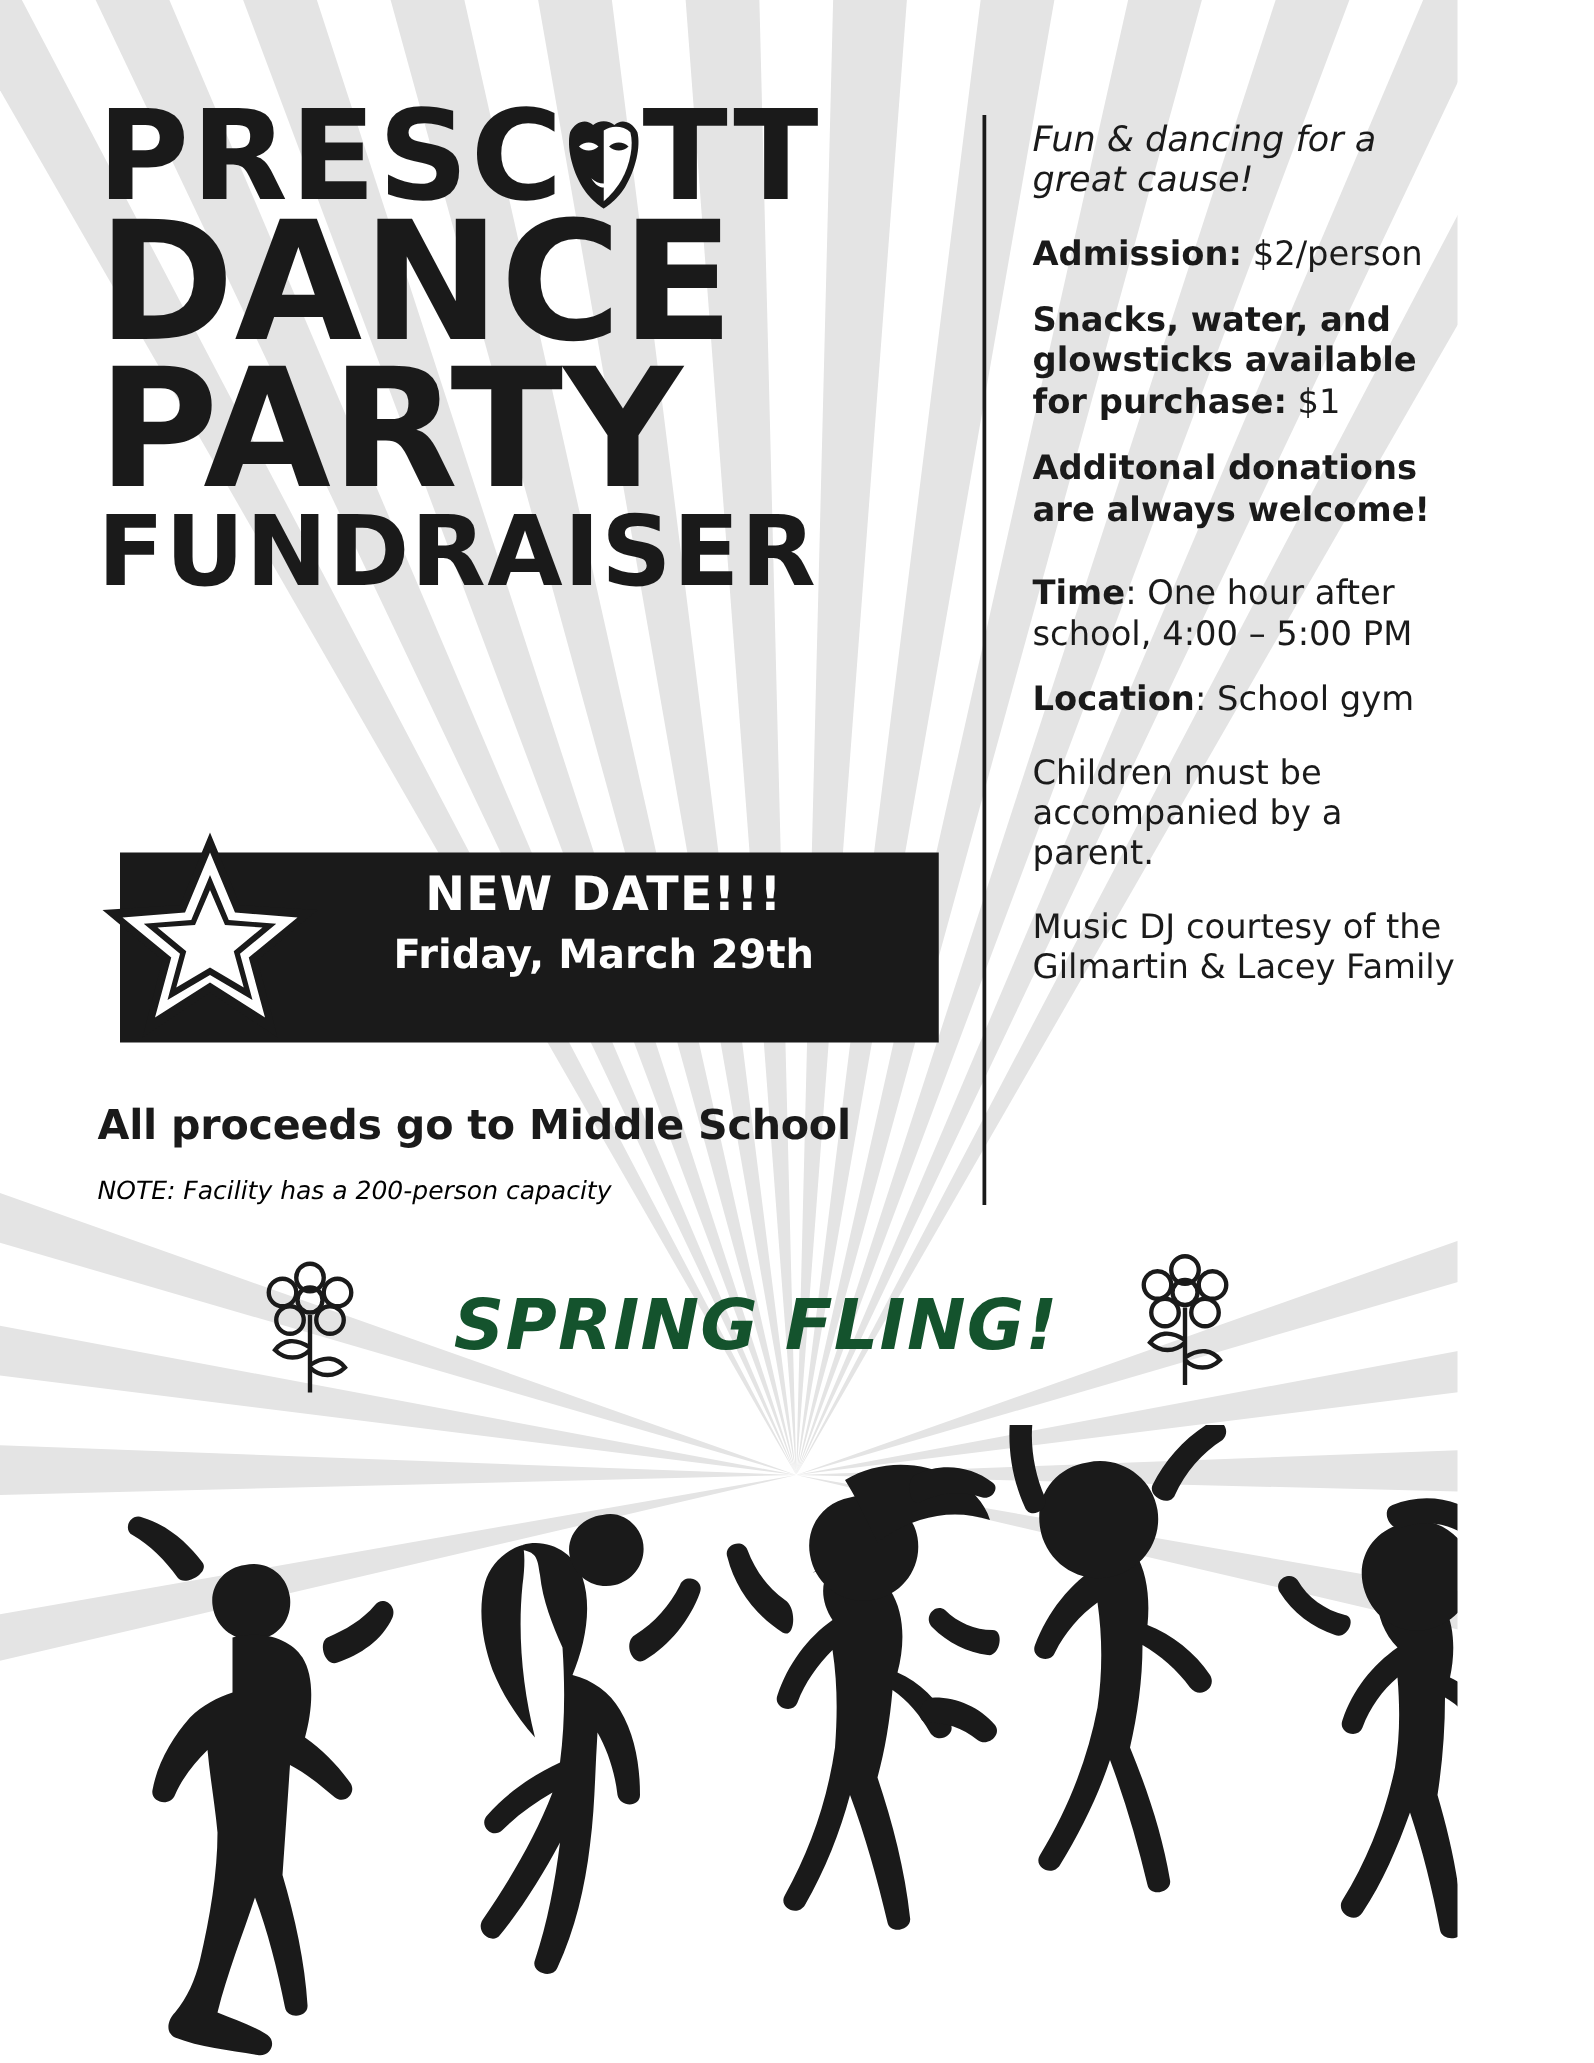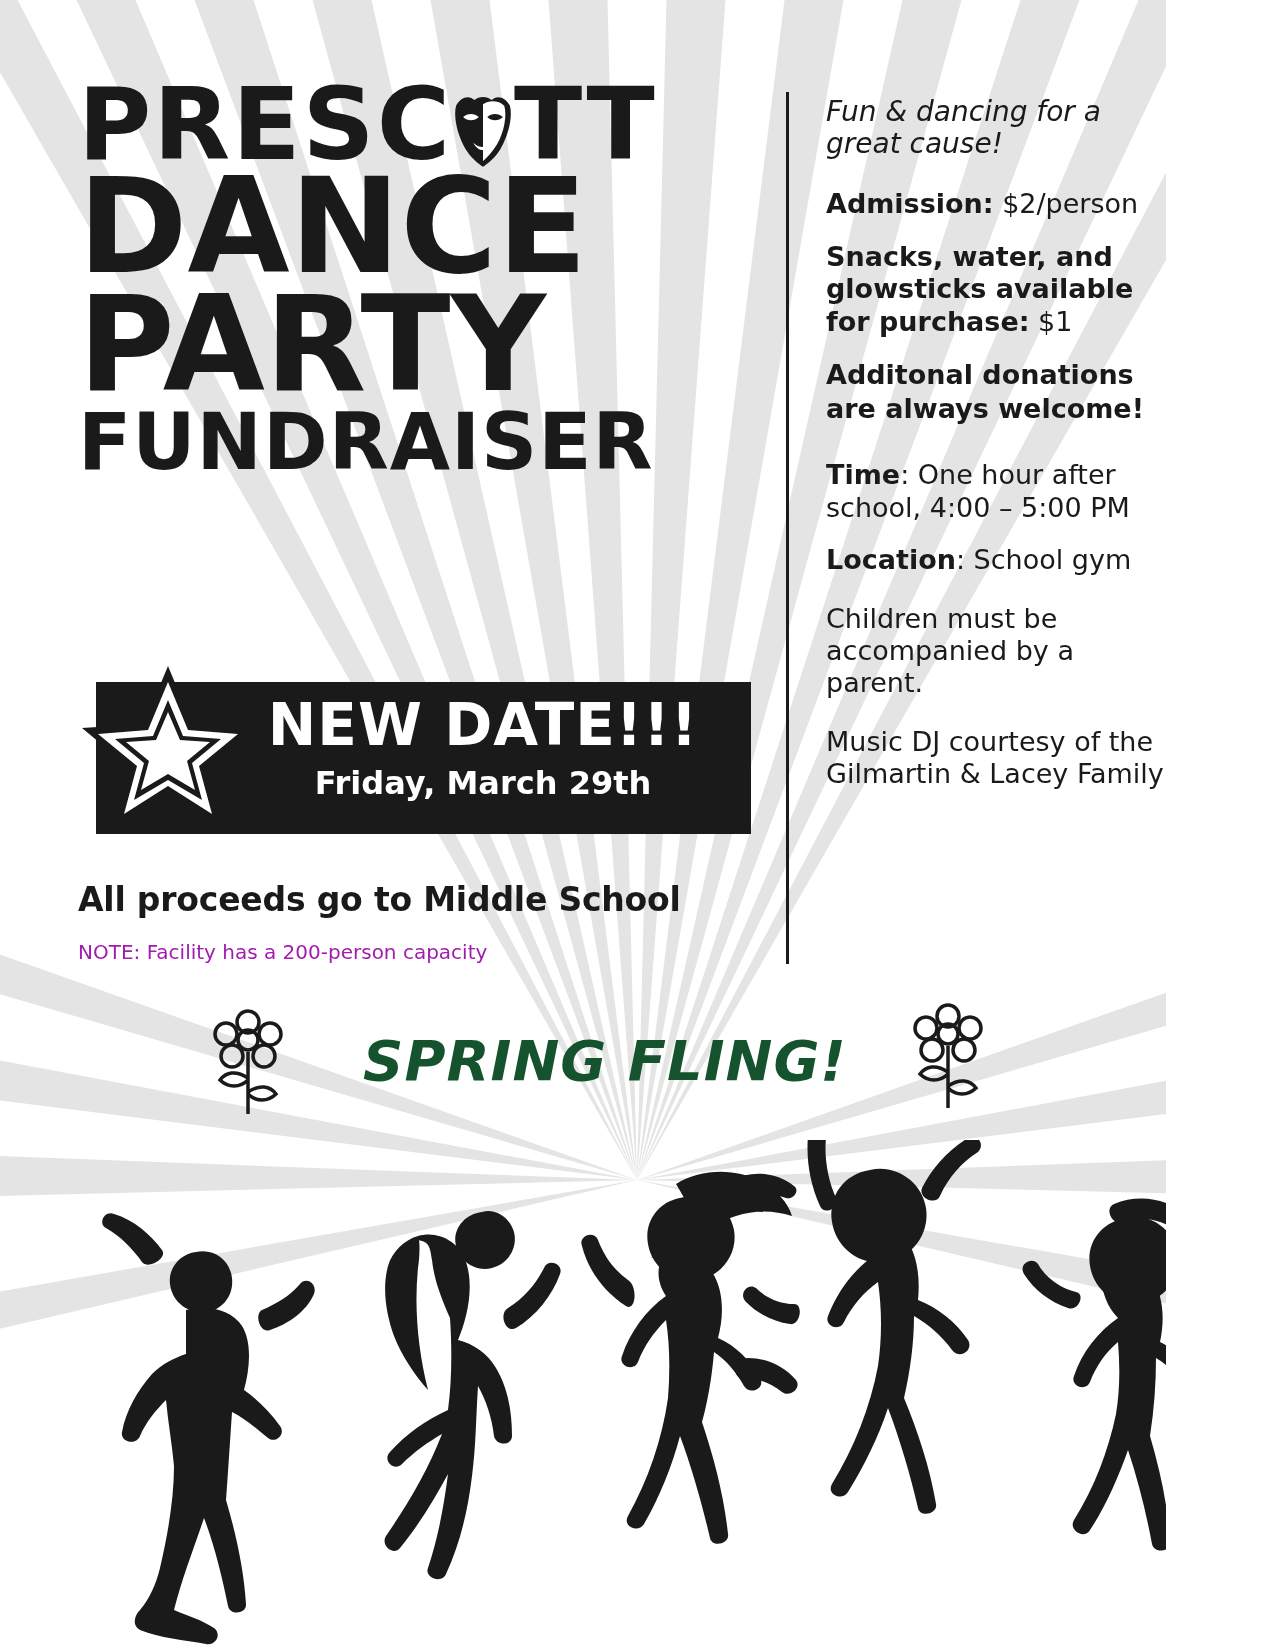--- a/index.html
+++ b/index.html
@@ -108,21 +108,21 @@
   }
   .banner-text {
     position: absolute;
     left: 150px;
     top: 36px;
     width: 510px;
     text-align: center;
     color: #ffffff;
   }
   .banner-main {
-    font-size: 58px;
+    font-size: 38px;
     font-weight: bold;
     letter-spacing: 1px;
     line-height: 1;
     font-family: "DejaVu Sans", sans-serif;
   }
   .banner-sub {
     font-size: 32px;
     font-weight: bold;
     margin-top: 10px;
     letter-spacing: 0px;
@@ -134,21 +134,22 @@
     font-size: 33px;
     font-weight: bold;
     color: #1a1a1a;
     letter-spacing: -0.2px;
   }
   .note {
     position: absolute;
     left: 78px;
     top: 940px;
     font-size: 20px;
-    color: #a21caf;
+    color: #000000;
+    font-style: italic;
   }
   
   .divider {
     position: absolute;
     left: 786px;
     top: 92px;
     width: 3px;
     height: 872px;
     background: #1a1a1a;
   }

